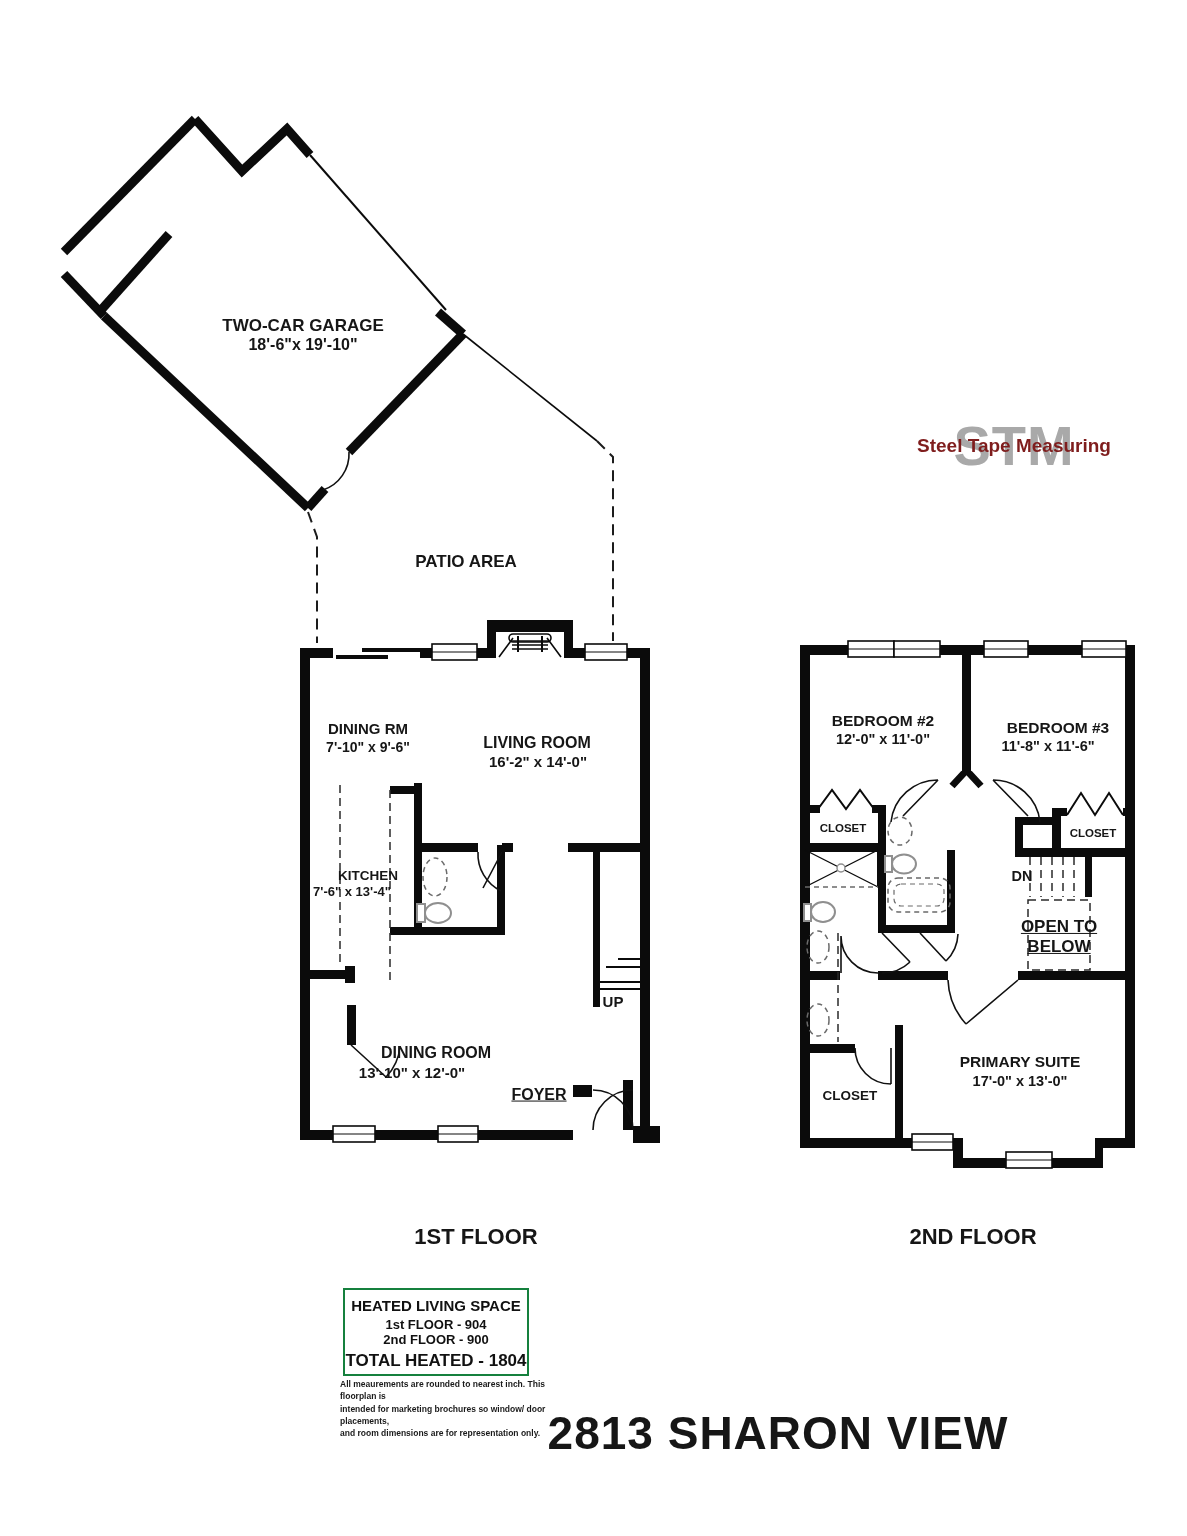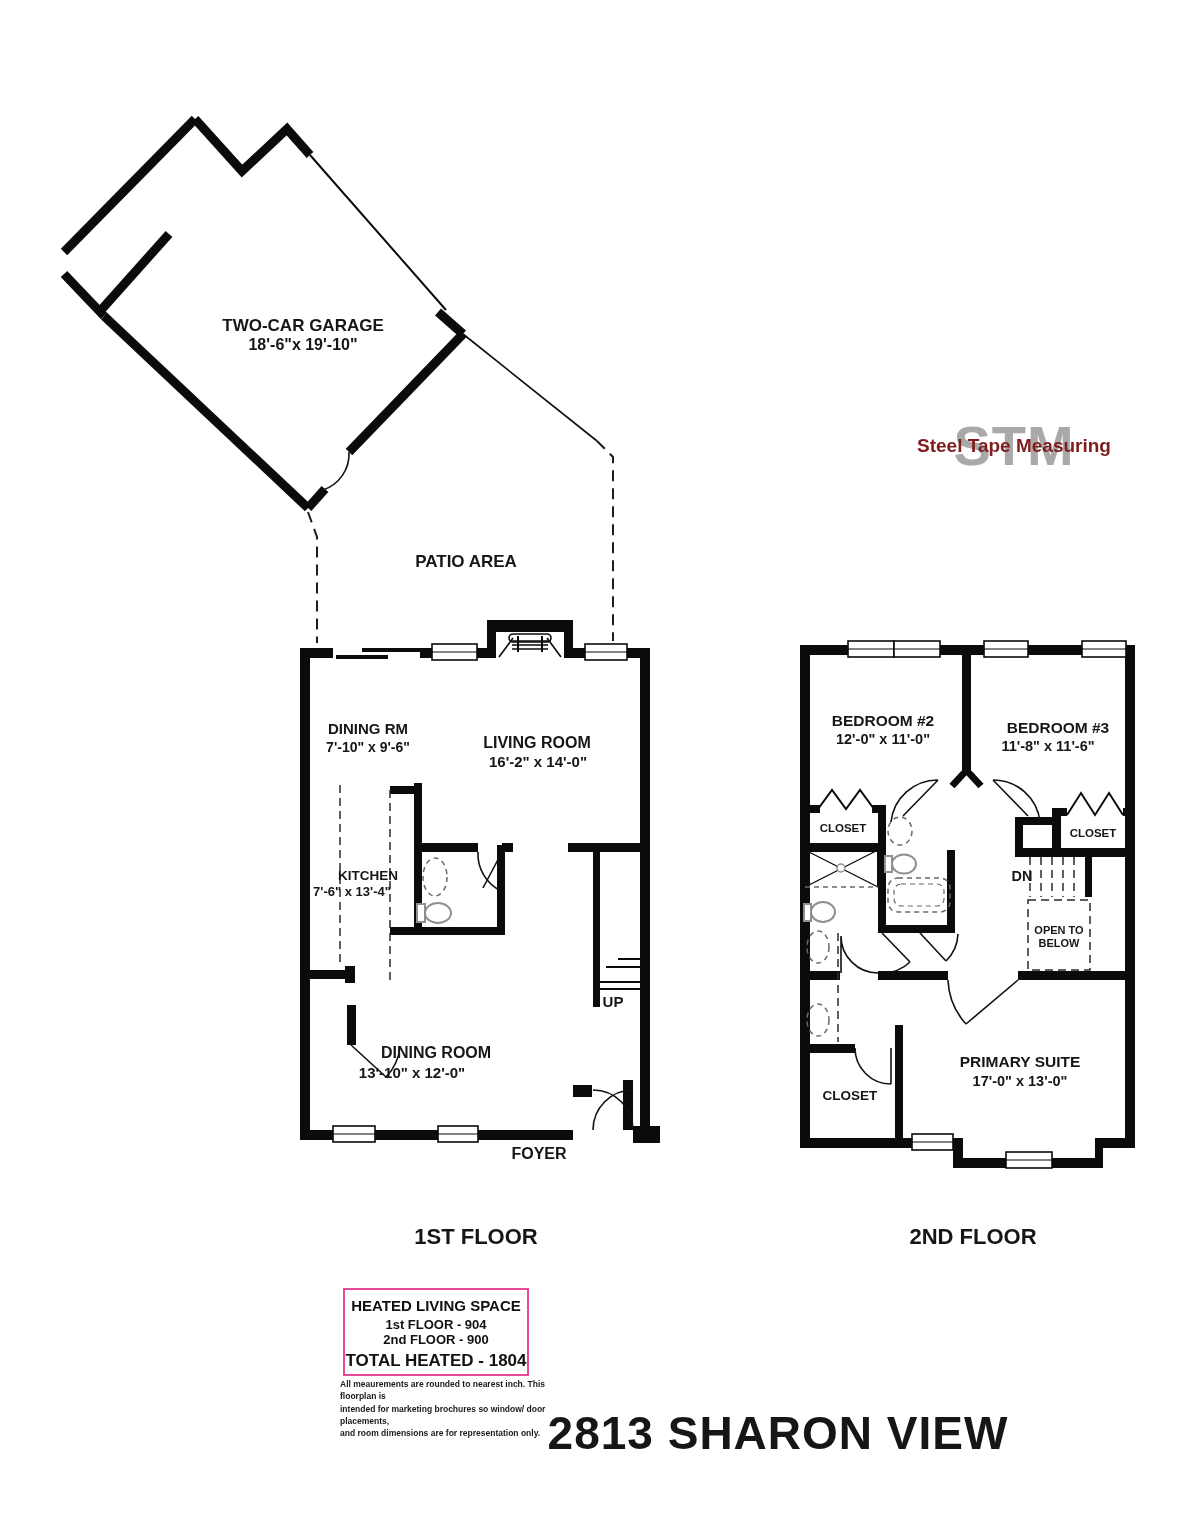--- a/index.html
+++ b/index.html
@@ -21,21 +21,21 @@
   .win{fill:#ffffff;stroke:#0b0b0b;stroke-width:1.6;}
   .winline{stroke:#0b0b0b;stroke-width:1;}
   .door{stroke:#111;fill:none;stroke-width:1.6;}
   .tread{stroke:#0b0b0b;stroke-width:2;}
   .gwall{stroke:#0b0b0b;stroke-width:9;fill:none;}
   .logo-wrap{position:absolute;transform:translate(-50%,-50%);display:inline-grid;place-items:center;margin-top:8px;}
   .logo-stm{grid-area:1/1;font-weight:bold;font-size:56px;color:#a9a9a9;letter-spacing:1px;}
   .logo-text{grid-area:1/1;font-weight:bold;font-size:19px;color:#7f1d1d;white-space:nowrap;}
   .sumbox{
     position:absolute;left:343px;top:1288px;width:182px;height:84px;
-    border:2px solid #ec4899;text-align:center;color:#111;
+    border:2px solid #15803d;text-align:center;color:#111;
   }
   .sumbox .t1{font-size:15px;font-weight:bold;margin-top:7px;}
   .sumbox .t2{font-size:13px;font-weight:bold;margin-top:3px;}
   .sumbox .t3{font-size:13px;font-weight:bold;}
   .sumbox .t4{font-size:17px;font-weight:bold;margin-top:4px;}
   .disc{
     position:absolute;left:340px;top:1378px;width:220px;
     font-size:8.5px;font-weight:600;color:#1a1a1a;line-height:1.45;text-align:left;
   }
   .disc span{display:block;}
@@ -249,31 +249,31 @@
 </div>
 
 <div class="lbl" style="left:368px;top:729px;font-size:15px;">DINING RM</div>
 <div class="lbl" style="left:368px;top:747px;font-size:14px;">7'-10" x 9'-6"</div>
 <div class="lbl" style="left:537px;top:743px;font-size:16px;">LIVING ROOM</div>
 <div class="lbl" style="left:538px;top:762px;font-size:15px;">16'-2" x 14'-0"</div>
 <div class="lbl" style="left:352px;top:876px;font-size:13.5px;padding-left:32px;">KITCHEN</div>
 <div class="lbl" style="left:352px;top:892px;font-size:13px;">7'-6" x 13'-4"</div>
 <div class="lbl" style="left:436px;top:1053px;font-size:16px;text-align:center;">DINING ROOM</div>
 <div class="lbl" style="left:412px;top:1073px;font-size:15px;">13'-10" x 12'-0"</div>
-<div class="lbl" style="left:539px;top:1154px;font-size:16px;">FOYER</div>
+<div class="lbl" style="left:539px;top:1095px;font-size:16px;text-decoration:underline;">FOYER</div>
 <div class="lbl" style="left:613px;top:1002px;font-size:15px;">UP</div>
 
 <div class="lbl" style="left:883px;top:721px;font-size:15.5px;">BEDROOM #2</div>
 <div class="lbl" style="left:883px;top:740px;font-size:14.5px;">12'-0" x 11'-0"</div>
 <div class="lbl" style="left:1048px;top:728px;font-size:15.5px;padding-left:20px;">BEDROOM #3</div>
 <div class="lbl" style="left:1048px;top:747px;font-size:14.5px;">11'-8" x 11'-6"</div>
 <div class="lbl" style="left:843px;top:829px;font-size:11.5px;">CLOSET</div>
 <div class="lbl" style="left:1093px;top:834px;font-size:11.5px;">CLOSET</div>
 <div class="lbl" style="left:1022px;top:877px;font-size:14.5px;">DN</div>
-<div class="lbl two-line" style="left:1059px;top:937px;font-size:11px;">
+<div class="lbl two-line" style="left:1059px;top:937px;font-size:17px;text-decoration:underline;">
   <span>OPEN TO</span>
   <span>BELOW</span>
 </div>
 <div class="lbl" style="left:1020px;top:1062px;font-size:15.5px;text-align:center;">PRIMARY SUITE</div>
 <div class="lbl" style="left:1020px;top:1082px;font-size:14.5px;">17'-0" x 13'-0"</div>
 <div class="lbl" style="left:850px;top:1096px;font-size:13.5px;">CLOSET</div>
 
 <div class="lbl" style="left:476px;top:1237px;font-size:22px;">1ST FLOOR</div>
 <div class="lbl" style="left:973px;top:1237px;font-size:22px;">2ND FLOOR</div>
 

